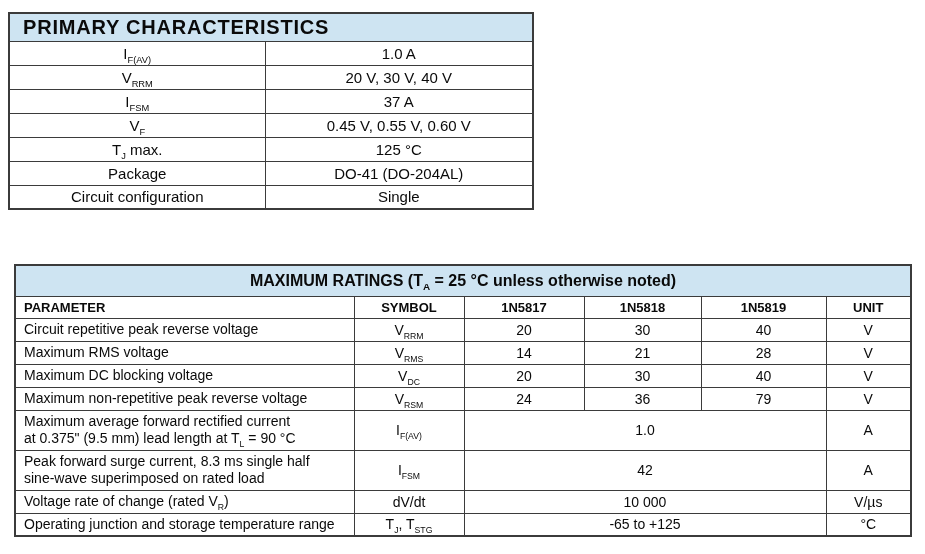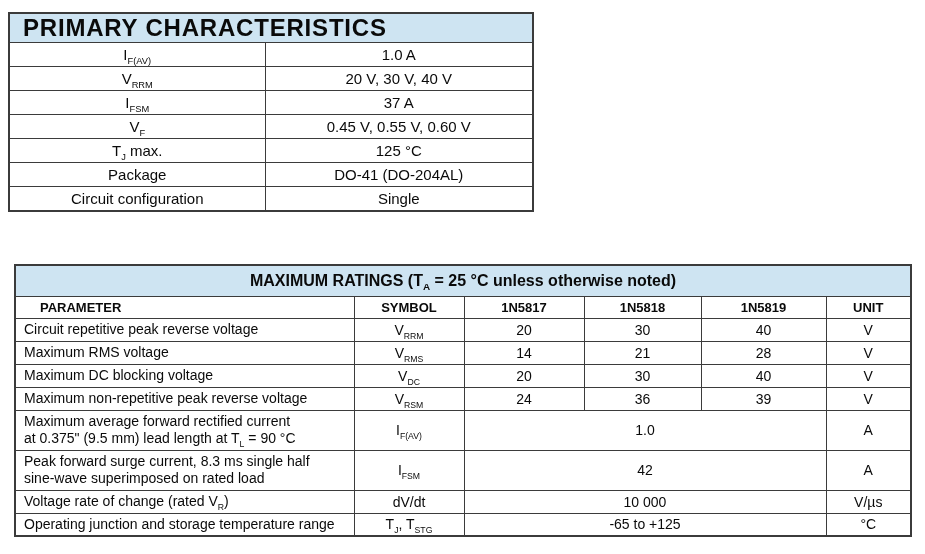--- a/index.html
+++ b/index.html
@@ -24,21 +24,21 @@
     overflow: hidden;
     white-space: nowrap;
   }
   sub { font-size: 0.62em; line-height: 0; }
 
   
   .primary { left: 8px; top: 12px; width: 524px; }
   .primary .title-cell {
     background: var(--header-bg, #cee4f2);
     height: 28px;
-    font-size: 24px;
+    font-size: 20px;
     font-weight: bold;
     letter-spacing: 0.8px;
     text-align: left;
     padding-left: 13px;
     vertical-align: middle;
     margin-left: 36px;
   }
   .primary td {
     height: 24px;
     text-align: center;
@@ -57,21 +57,21 @@
     vertical-align: middle;
   }
   .ratings .title-cell .b { font-weight: bold; }
   .ratings th.col {
     height: 22px;
     font-size: 13px;
     font-weight: bold;
     text-align: center;
     vertical-align: middle;
   }
-  .ratings th.col.left { text-align: left; padding-left: 24px; }
+  .ratings th.col.left { text-align: left; padding-left: 8px; }
   .ratings td {
     height: 23px;
     text-align: center;
     vertical-align: middle;
     font-size: 14px;
   }
   .ratings td.param {
     text-align: left;
     padding-left: 8px;
     line-height: 17px;
@@ -171,21 +171,21 @@
         <td class="val">20</td>
         <td class="val">30</td>
         <td class="val">40</td>
         <td class="unit">V</td>
       </tr>
       <tr>
         <td class="param">Maximum non-repetitive peak reverse voltage</td>
         <td class="symbol">V<sub>RSM</sub></td>
         <td class="val">24</td>
         <td class="val">36</td>
-        <td class="val">39</td>
+        <td class="val">79</td>
         <td class="unit">V</td>
       </tr>
       <tr class="twoline">
         <td class="param">Maximum average forward rectified current<br>at 0.375" (9.5 mm) lead length at T<sub>L</sub> = 90 °C</td>
         <td class="symbol">I<sub>F(AV)</sub></td>
         <td class="val span" colspan="3">1.0</td>
         <td class="unit">A</td>
       </tr>
       <tr class="twoline">
         <td class="param">Peak forward surge current, 8.3 ms single half<br>sine-wave superimposed on rated load</td>

